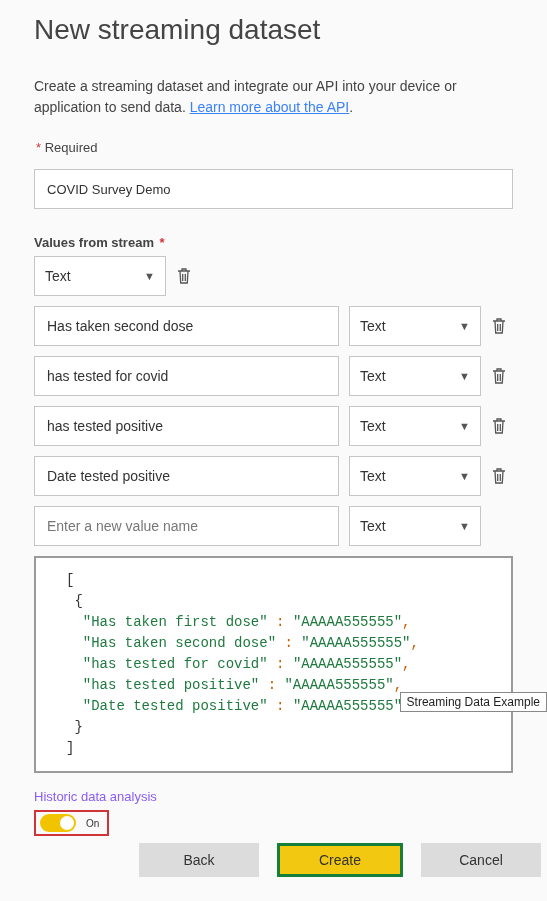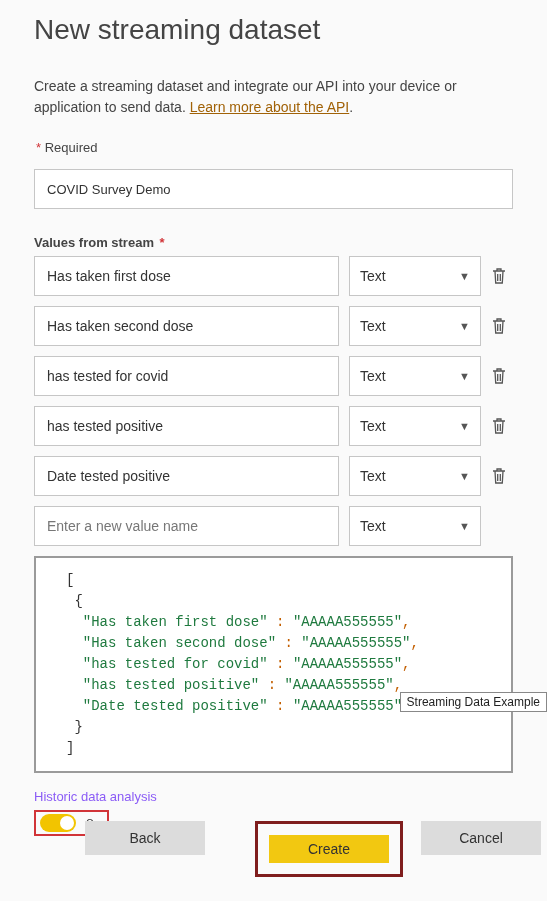--- a/index.html
+++ b/index.html
@@ -22,21 +22,21 @@
     color: #444;
     margin: 14px 0 30px 0;
   }
   .intro {
     font-size: 14px;
     color: #444;
     line-height: 1.5;
     margin-bottom: 22px;
   }
   .intro a {
-    color: #a16207;
+    color: #3b82f6;
     text-decoration: underline;
   }
   .required-note {
     font-size: 13px;
     color: #444;
     margin-bottom: 14px;
   }
   .req-star {
     color: #d13438;
     margin-left: 2px;
@@ -167,24 +167,23 @@
     color: #333;
     font-size: 14px;
     display: flex;
     align-items: center;
     justify-content: center;
     cursor: pointer;
     border: none;
     font-family: inherit;
   }
   .btn-create-wrap {
-    border: 3px solid #7f1d1d;
-    padding: 11px;
+    border: 3px solid #15803d;
+    padding: 0;
     display: inline-flex;
-    margin-left: 32px;
   }
   .btn-create {
     background: #f2c811;
     width: 120px;
     height: 28px;
   }
 
   .tooltip-tag {
     position: absolute;
     right: 0;
@@ -215,21 +214,20 @@
 
   <div class="section-gap"></div>
 
   <div class="field-label">
     <span>Values from stream</span>
     <span class="req-star">*</span>
   </div>
 
   <div id="stream-rows">
       <div class="stream-row">
-        <input class="stream-name" value="Has taken first dose" style="">
         <div class="stream-type">
           <span>Text</span>
           <span class="caret">▼</span>
         </div>
         <span class="trash">
           <svg viewBox="0 0 16 18" fill="none" stroke="#555" stroke-width="1.3">
             <path d="M2 4h12M6 4V2h4v2M4 4l.7 12h6.6L12 4M6.7 7v7M9.3 7v7"></path>
           </svg>
         </span>
       </div>

